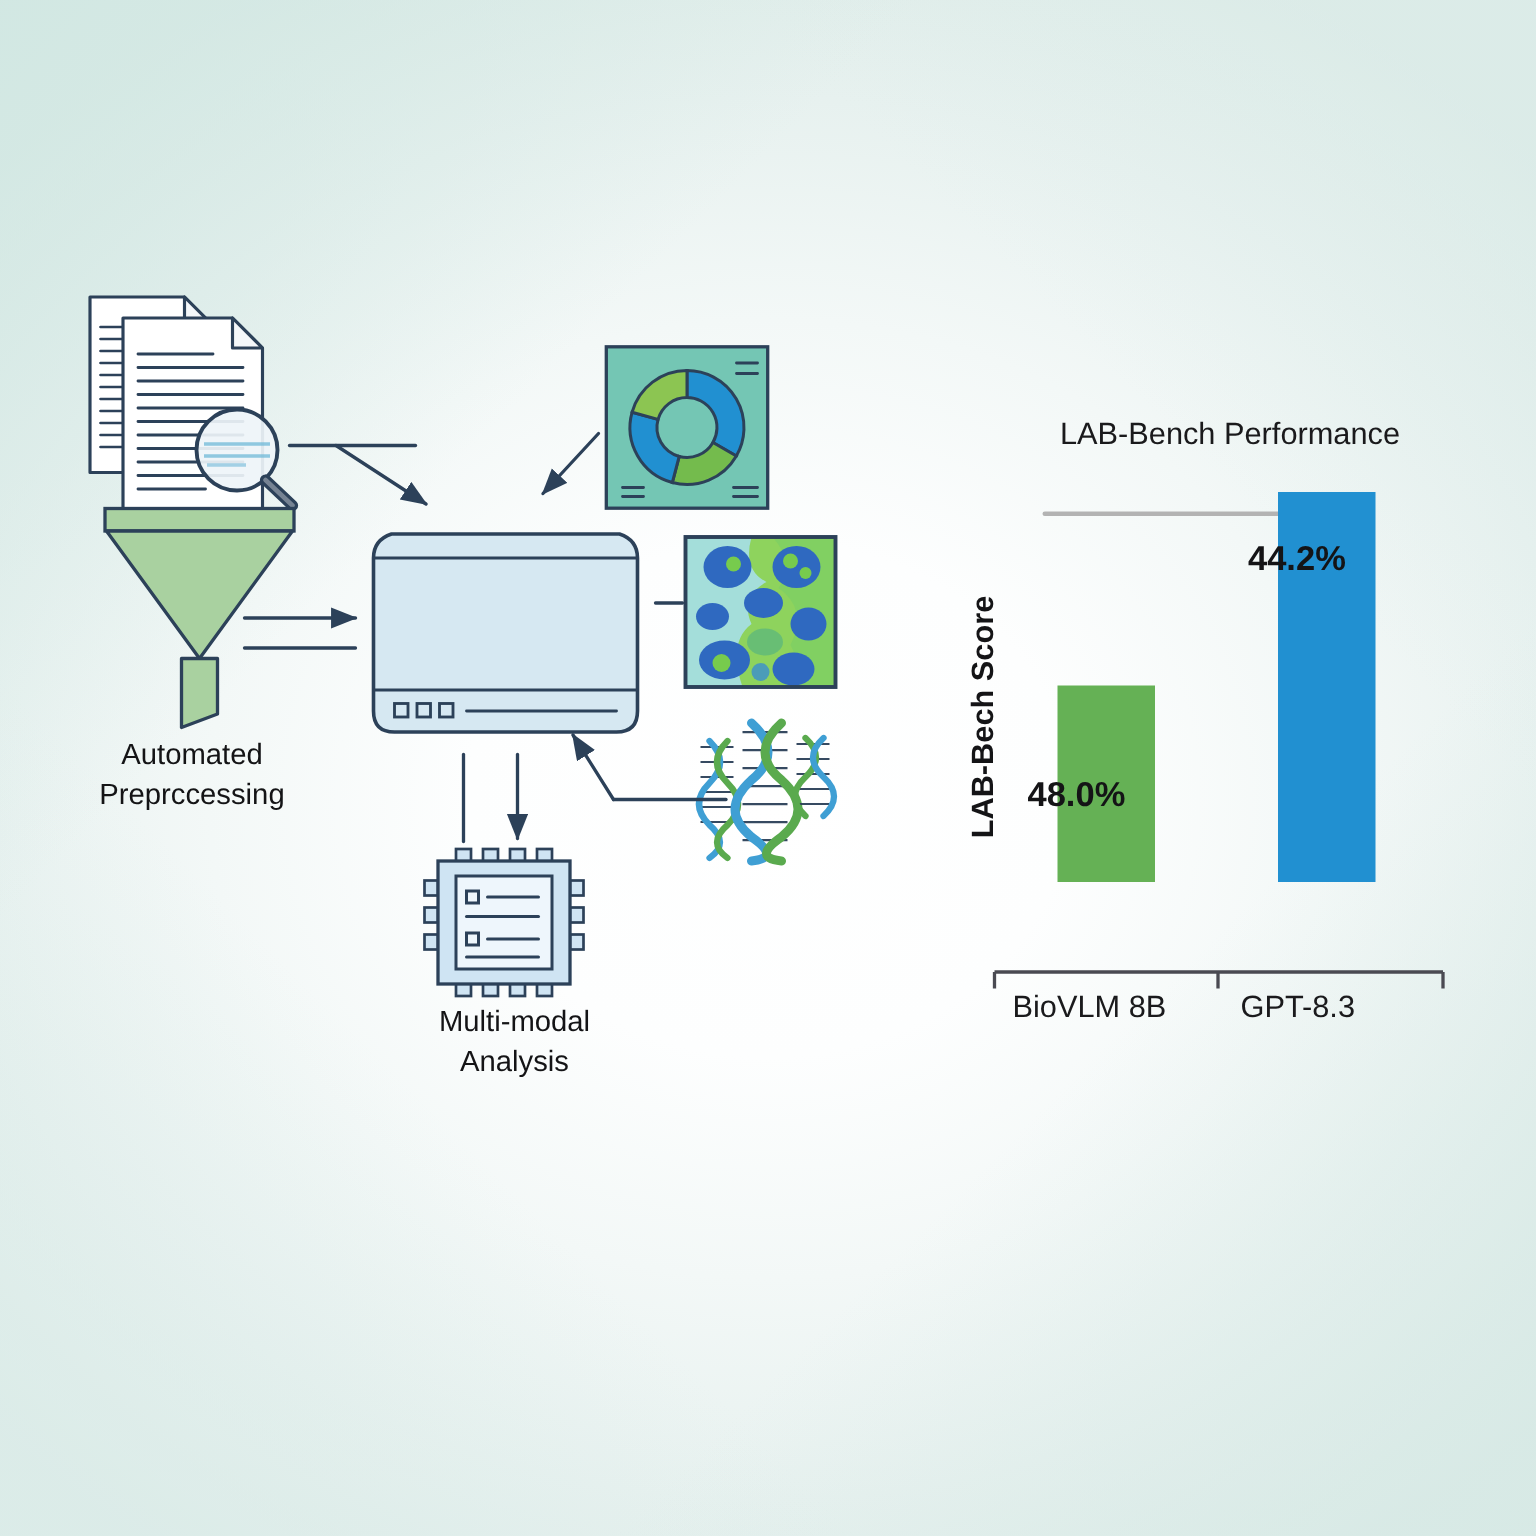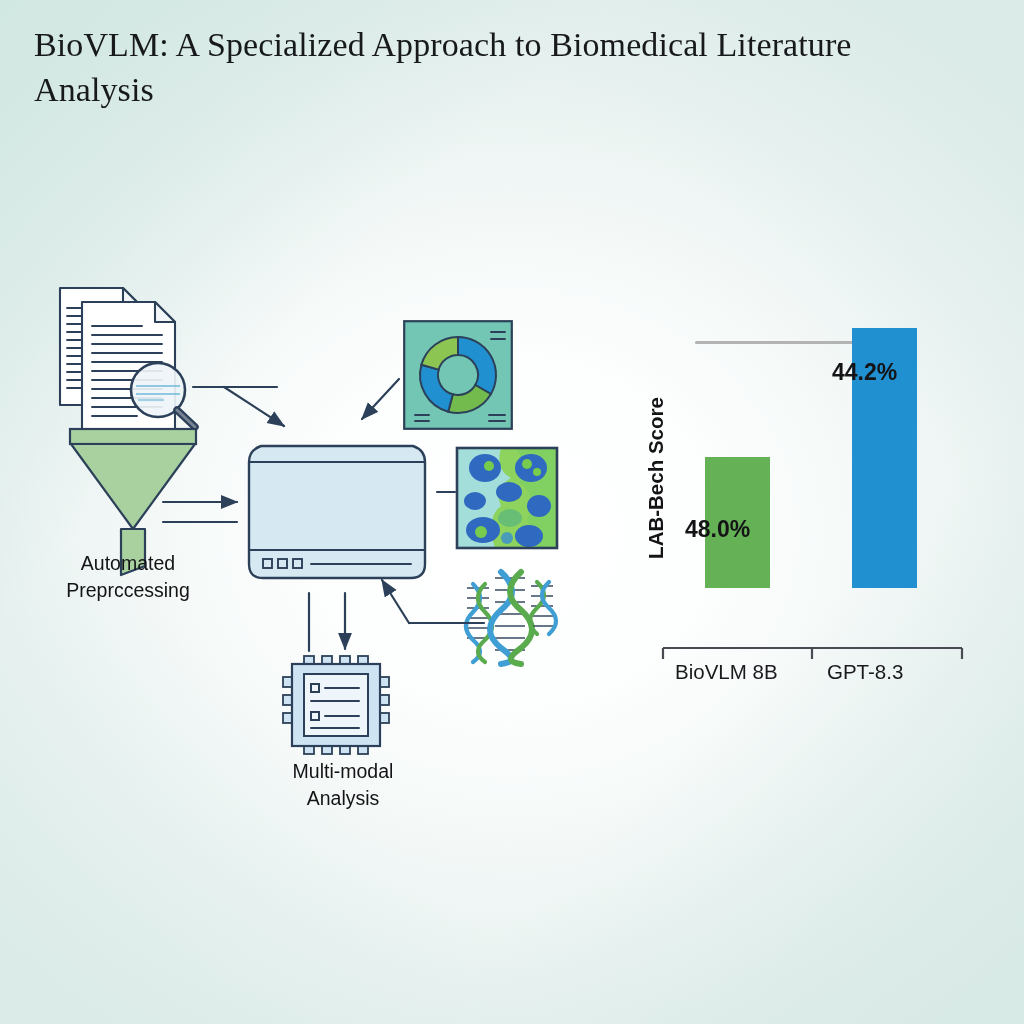--- a/index.html
+++ b/index.html
@@ -120,21 +120,20 @@
     text-align: center;
     line-height: 1.38;
     white-space: pre-line;
   }
 </style>
 </head>
 <body>
 
 <div id="poster">
 
-  <div class="title">BioVLM: A Specialized Approach to Biomedical Literature Analysis</div>
 
   <div class="abs" style="left:0;top:0;width:600px;height:760px;">
 
     <svg class="abs" style="left:52px;top:192px;" width="185" height="160" viewBox="0 0 185 160">
       <g fill="#ffffff" stroke="#2c4159" stroke-width="2.1" stroke-linejoin="round">
         <path d="M8 6 h63 l17 17 v100 h-80 z"></path>
         <path d="M71 6 v17 h17 z" fill="#f4f7fa"></path>
       </g>
       <g stroke="#2c4159" stroke-width="1.8" stroke-linecap="round">
         <path d="M15 26 h18 M15 34 h18 M15 42 h18 M15 50 h18 M15 58 h18 M15 66 h18 M15 74 h18 M15 82 h18 M15 90 h18 M15 98 h18 M15 106 h18"></path>
@@ -154,21 +153,21 @@
         <path d="M125 128 l18 17" stroke="#ffffff" stroke-width="3" stroke-linecap="round" opacity="0.35"></path>
       </g>
     </svg>
 
     <svg class="abs" style="left:58px;top:332px;" width="150" height="160" viewBox="0 0 150 160">
       <rect x="12" y="7" width="126" height="15" fill="#a9d1a0" stroke="#2c4159" stroke-width="2.2"></rect>
       <path d="M13 22 L75 107 L137 22 Z" fill="#a9d1a0" stroke="#2c4159" stroke-width="2.2" stroke-linejoin="round"></path>
       <path d="M63 107 h24 v37 l-24 9 z" fill="#a9d1a0" stroke="#2c4159" stroke-width="2.2" stroke-linejoin="round"></path>
     </svg>
 
-    <div class="cap" style="left:28px;top:460px;width:200px;">Automated
+    <div class="cap" style="left:28px;top:490px;width:200px;">Automated
 Preprccessing</div>
 
     <svg class="abs" style="left:403px;top:230px;" width="110" height="110" viewBox="0 0 110 110">
       <rect x="1.2" y="1.2" width="107.6" height="107.6" fill="#74c6b4" stroke="#2c4159" stroke-width="2.2"></rect>
       <g transform="translate(55,55)">
         <path d="M0,-38 A38,38 0 0,1 32.9,19 L17.3,10 A20,20 0 0,0 0,-20 Z" fill="#2190d1" stroke="#2c4159" stroke-width="2"></path>
         <path d="M32.9,19 A38,38 0 0,1 -9.8,36.7 L-5.2,19.3 A20,20 0 0,0 17.3,10 Z" fill="#74bb4d" stroke="#2c4159" stroke-width="2"></path>
         <path d="M-9.8,36.7 A38,38 0 0,1 -36.6,-10.2 L-19.3,-5.4 A20,20 0 0,0 -5.2,19.3 Z" fill="#2190d1" stroke="#2c4159" stroke-width="2"></path>
         <path d="M-36.6,-10.2 A38,38 0 0,1 0,-38 L0,-20 A20,20 0 0,0 -19.3,-5.4 Z" fill="#8cc552" stroke="#2c4159" stroke-width="2"></path>
       </g>
@@ -292,20 +291,21 @@
         <path d="M409 533 h75"></path>
         <path d="M409 533 L382 490" marker-end="url(#ah)"></path>
 
         <path d="M309 503 v58"></path>
         <path d="M345 503 v56" marker-end="url(#ah)"></path>
       </g>
     </svg>
   </div>
 
   <div id="chart">
+    <div class="chart-title">LAB-Bench Performance</div>
     <div class="chart-rule"></div>
     <div class="ylabel">LAB-Bech Score</div>
 
     <div class="bar" style="left:115px;width:65px;height:131px;background:#65b155;"></div>
     <div class="bar-val" style="left:95px;top:218px;width:105px;margin-top:28px;">48.0%</div>
 
     <div class="bar" style="left:262px;width:65px;height:260px;background:#2190d1;"></div>
     <div class="bar-val" style="left:242px;top:89px;width:105px;">44.2%</div>
 
     <svg class="abs" style="left:0;top:370px;" width="400" height="24" viewBox="0 0 400 24">

